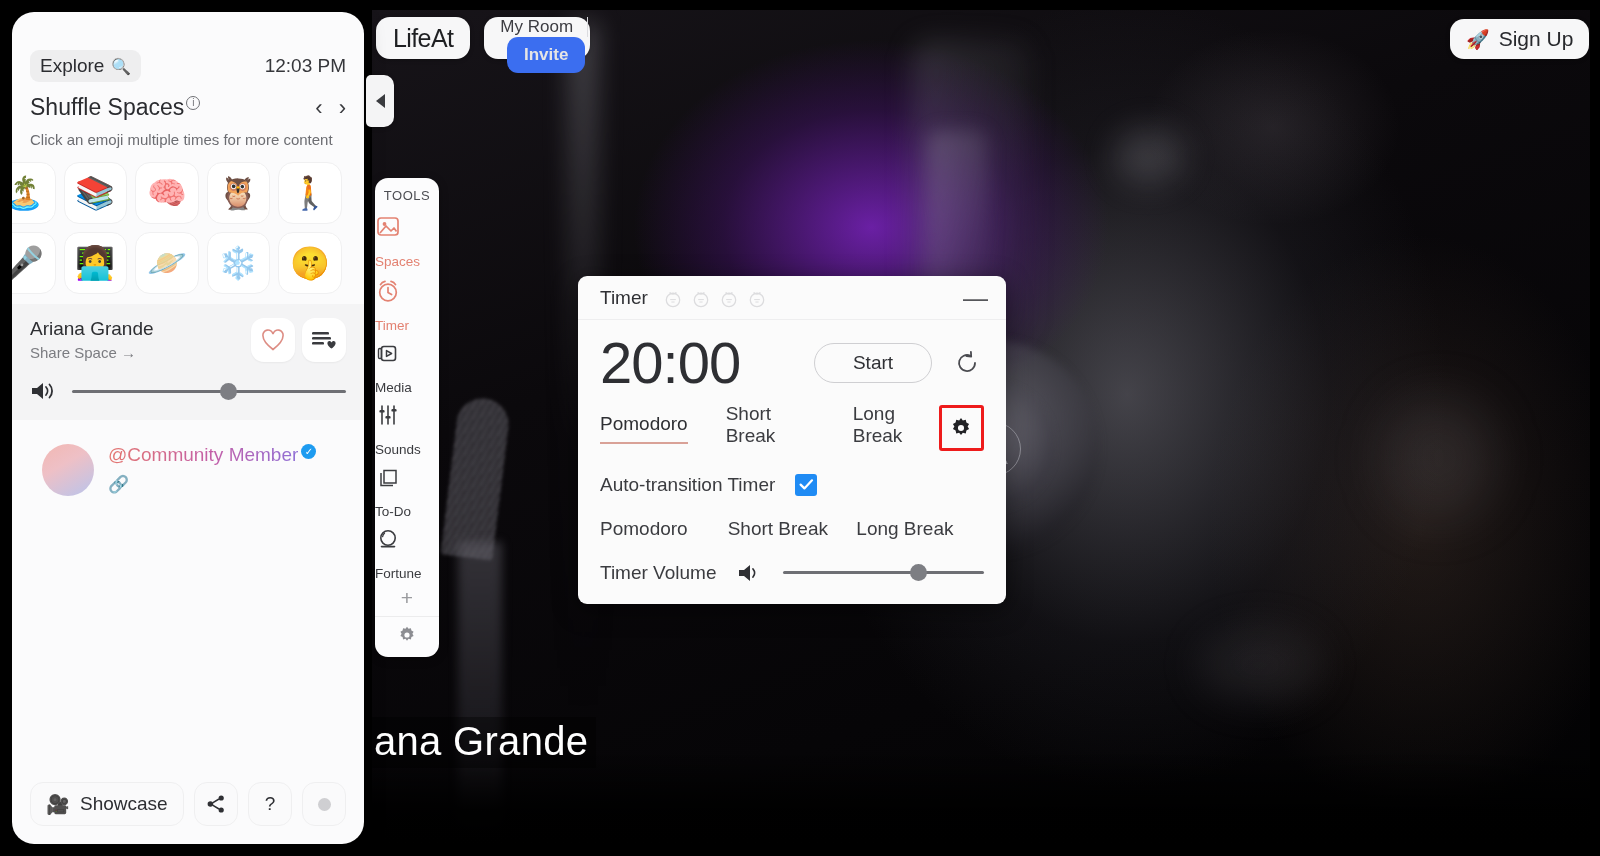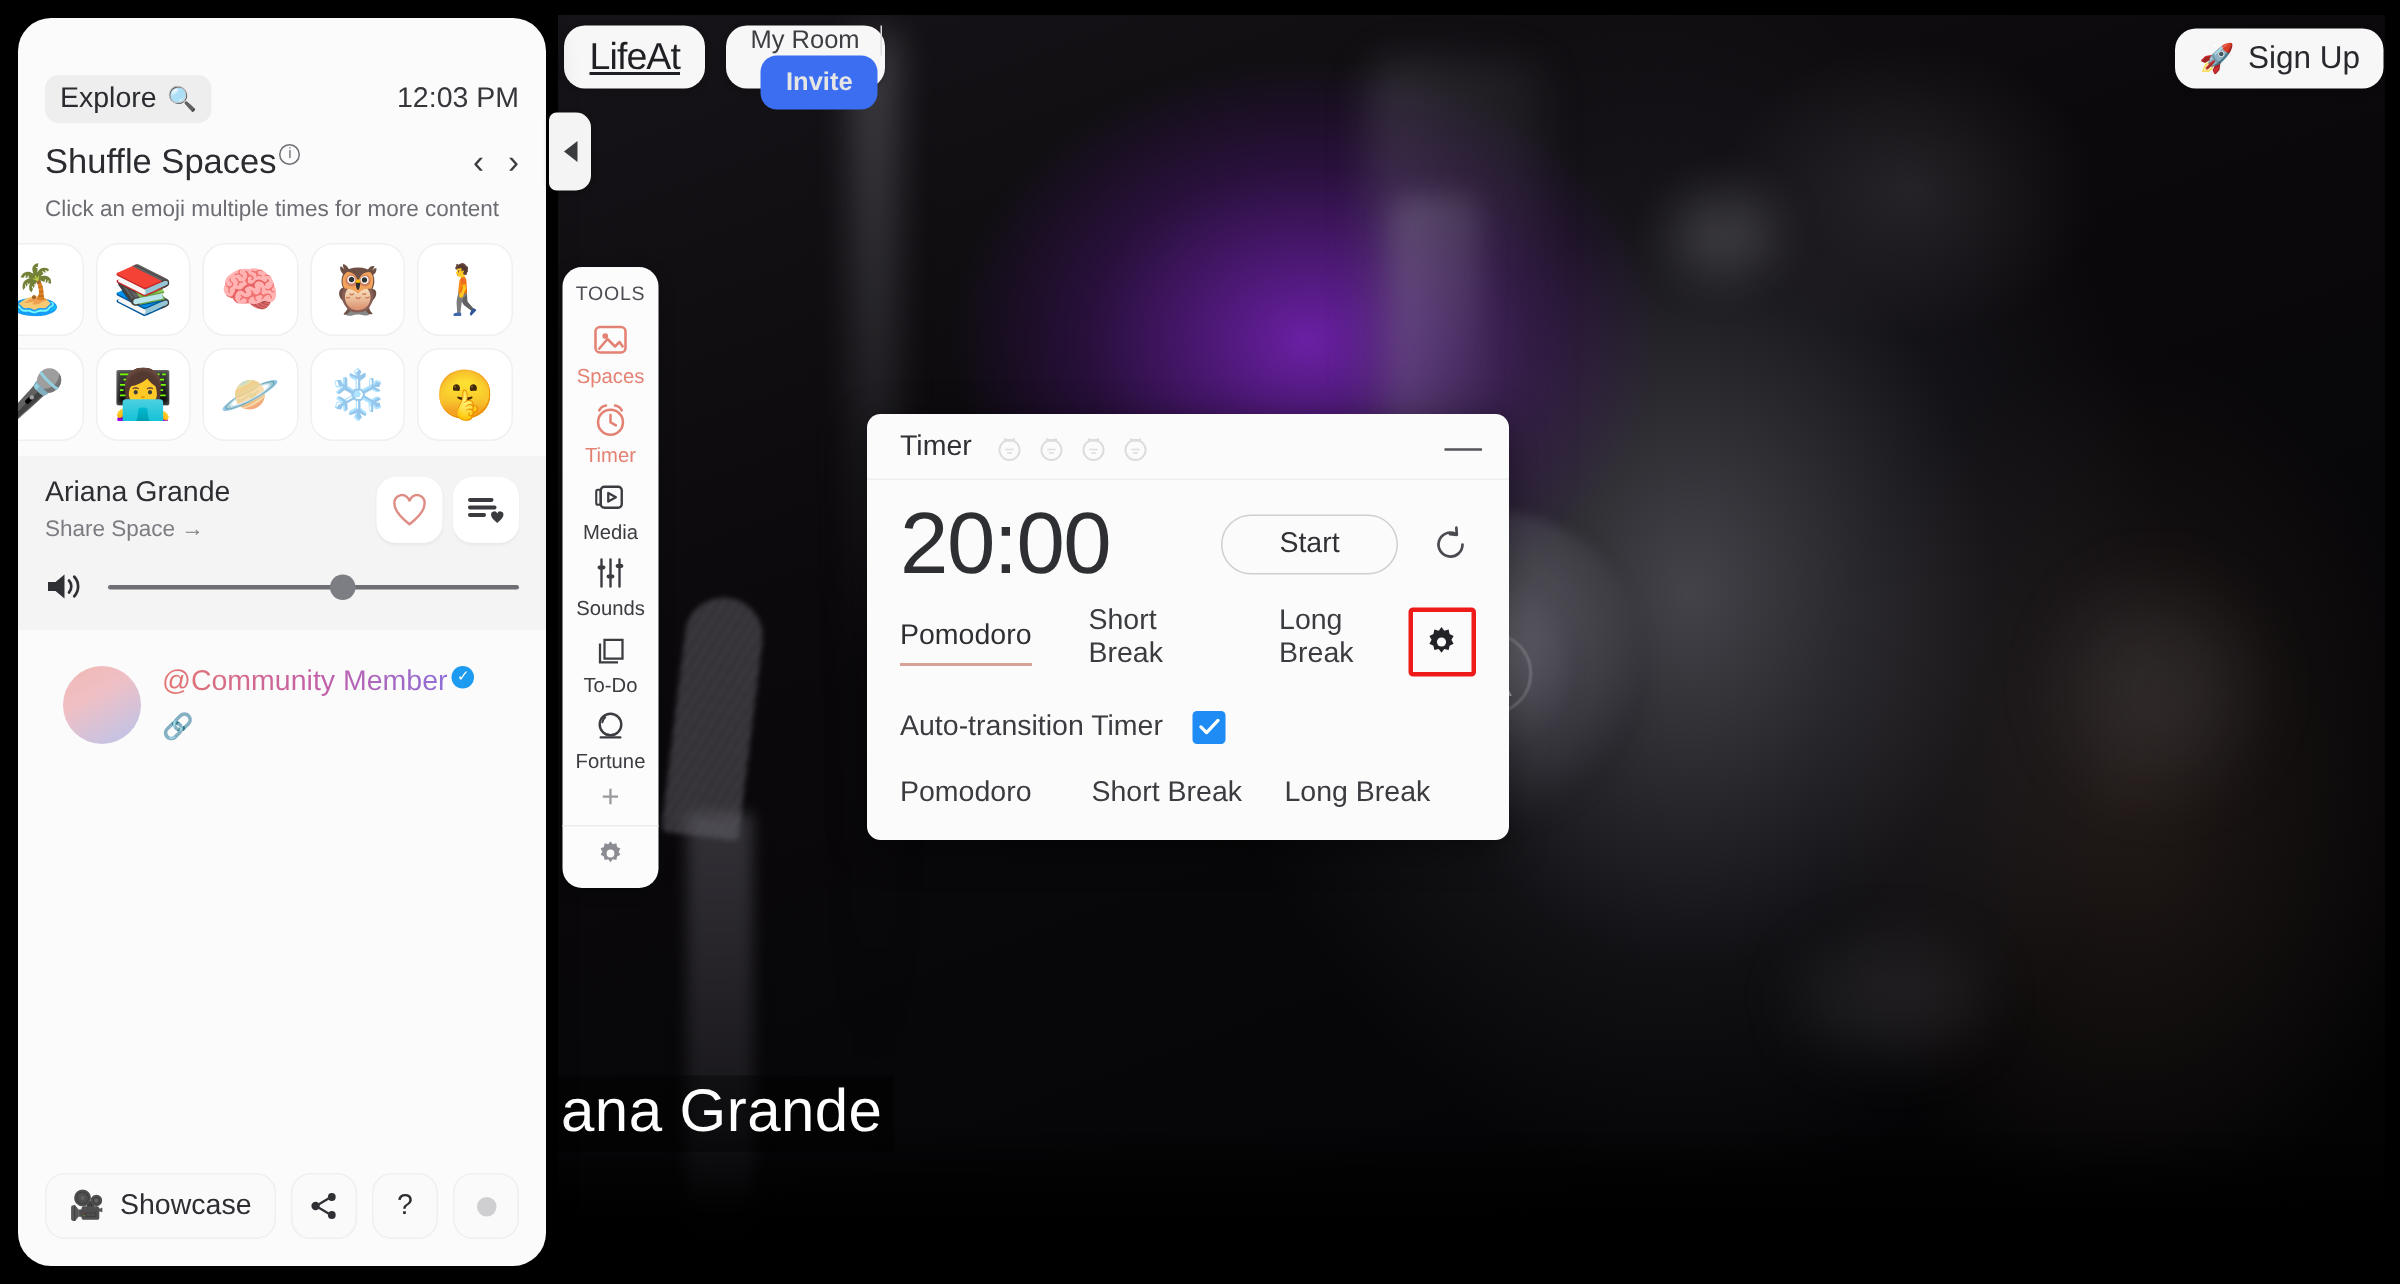--- a/index.html
+++ b/index.html
@@ -110,21 +110,21 @@
   }
 
   
   .topbar { position:absolute; left:0; top:0; width:1600px; height:70px; }
   .pill {
     background:#f7f7f8; border-radius:14px; display:flex; align-items:center;
     box-shadow: 0 1px 4px rgba(0,0,0,0.25);
   }
   .brand-pill {
     position:absolute; left:376px; top:17px; height:42px; padding: 0 17px;
-    font-size: 25px; color:#1f2023; letter-spacing:-0.6px;text-decoration:underline;
+    font-size: 25px; color:#1f2023; letter-spacing:-0.6px;
   }
   .room-pill {
     position:absolute; left:484px; top:17px; height:42px; padding: 0 0 0 14px;
     gap: 0;
     flex-direction: column;
   }
   .room-label { font-size:17px; color:#3d3d42; padding-right:14px; border-right:1px solid #dcdcdf; }
   .invite-btn {
     background:#3b6ef0; color:#e5e5e5; font-size:17px; font-weight:bold;
     border-radius:11px; padding: 8px 17px; margin-left:9px; margin-right:5px; border:none;
@@ -224,21 +224,21 @@
 
   
   .tools {
     position:absolute; left:375px; top:178px; width:64px;
     background:#fcfcfd; border-radius:13px; padding: 10px 0 0 0;
     box-shadow: 0 2px 10px rgba(0,0,0,0.3);
     display:flex; flex-direction:column; align-items:center;
   }
   .tools-title { font-size:13px; color:#4d4e53; letter-spacing:0.5px; margin-bottom:6px; }
   .tool {
-    width:100%; display:flex; flex-direction:column; align-items:center; gap:3px;
+    width:100%; display:flex; flex-direction:column; align-items:flex-start; gap:14px;
     padding: 5px 0 4px 0; cursor:pointer;
   }
   .tool .tl { font-size:13.5px; color:#3b3c40; }
   .tool.active .tl { color:#e38272; }
   .tool svg { display:block; }
   .tools-plus { font-size:21px; color:#9a9b9f; padding: 2px 0 8px 0; cursor:pointer; line-height:1; }
   .tools-sep { width:100%; height:1px; background:#ececed; }
   .tools-gear { padding: 9px 0 9px 0; cursor:pointer; }
 
   
@@ -580,16 +580,26 @@
         </div>
       </div>
 
       <div class="dur-heads">
         <div class="dh1">Pomodoro</div>
         <div class="dh2">Short Break</div>
         <div class="dh3">Long Break</div>
       </div>
 
 
+      <div class="tv-row">
+        <div class="tv-lbl">Timer Volume</div>
+        <svg width="26" height="22" viewBox="0 0 26 22">
+          <path d="M2 8 H7 L13 3 V19 L7 14 H2 Z" fill="#2f3034"></path>
+          <path d="M16 7 A6 6 0 0 1 16 15" fill="none" stroke="#2f3034" stroke-width="1.8" stroke-linecap="round"></path>
+        </svg>
+        <div class="tv-track">
+          <div class="tv-thumb" id="timer-vol-thumb" style="left: calc(67% - 8px);"></div>
+        </div>
+      </div>
     </div>
   </div>
 
 </div>
 
 </body></html>

